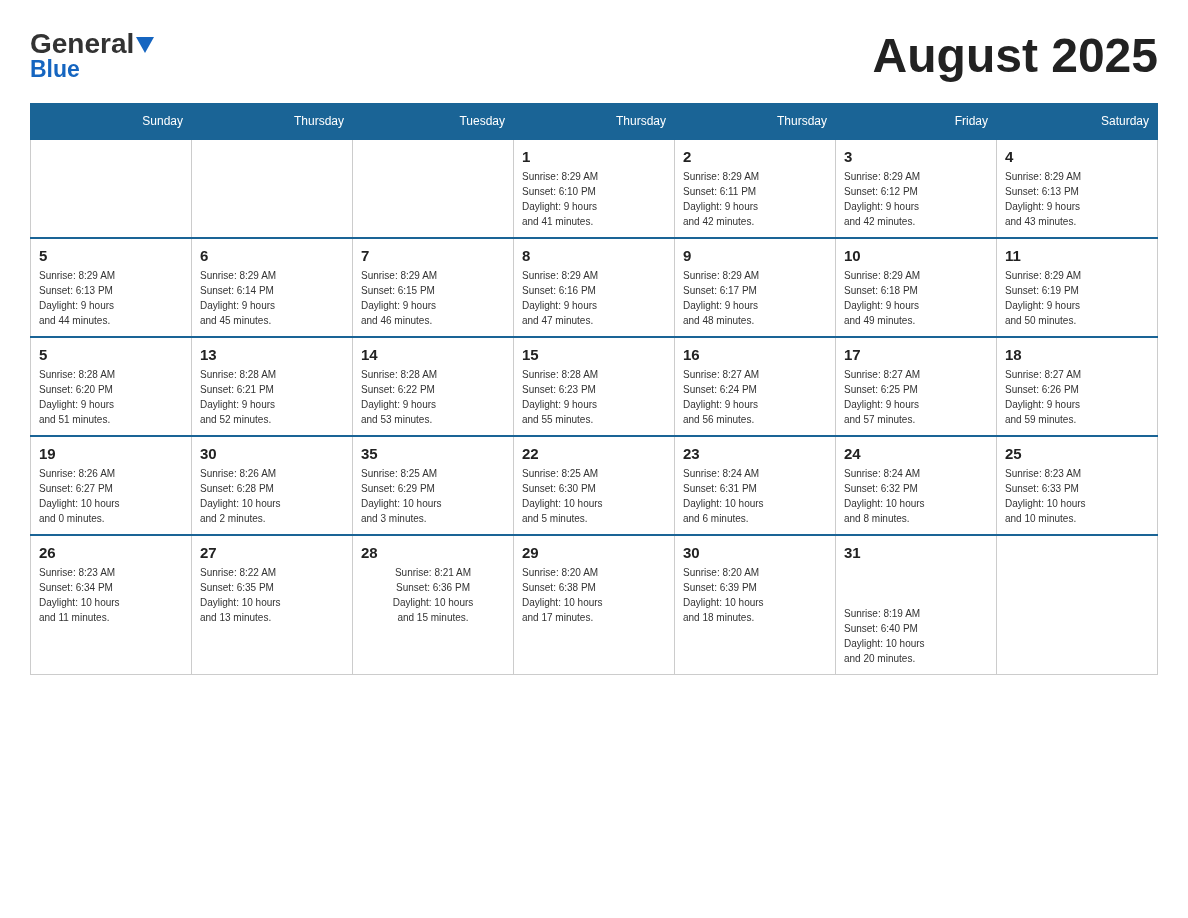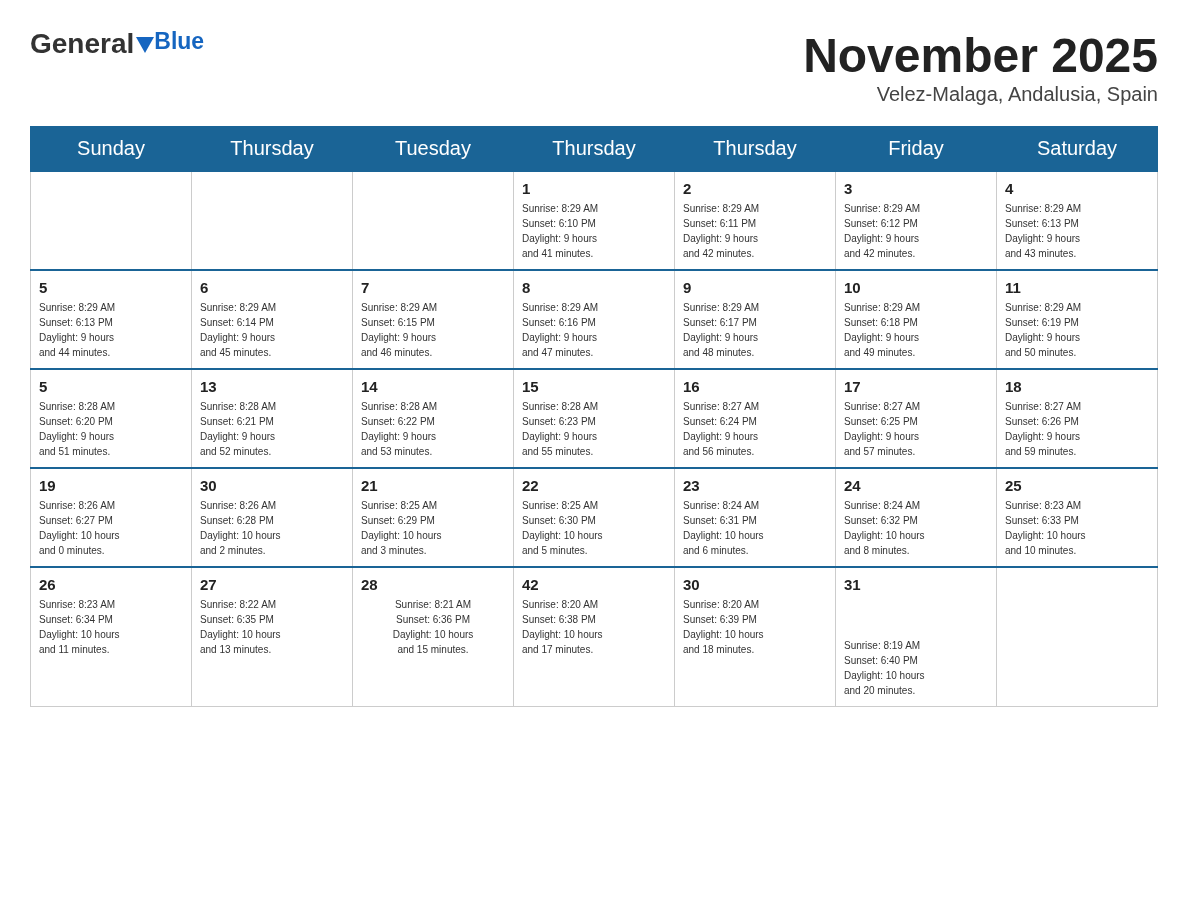--- a/index.html
+++ b/index.html
@@ -11,21 +11,21 @@
       min-height: 918px;
     }
     .header {
       display: flex;
       justify-content: space-between;
       align-items: flex-start;
       margin-bottom: 20px;
     }
     .logo {
       display: flex;
-      flex-direction: row;
+      flex-direction: column;
       align-items: flex-start;
     }
     .logo-text-general {
       font-size: 28px;
       font-weight: bold;
       color: #333;
       line-height: 1;
     }
     .logo-text-blue {
       font-size: 23px;
@@ -51,24 +51,24 @@
       color: #444;
     }
     .calendar {
       width: 100%;
       border-collapse: collapse;
       border: 1px solid #aaa;
     }
     .calendar th {
       background-color: #1a6496;
       color: white;
-      padding: 10px 20px;
-      font-size: 20px;
+      padding: 10px 8px;
+      font-size: 12px;
       font-weight: normal;
-      text-align: center;
+      text-align: right;
       border: 1px solid #1a6496;
     }
     .calendar td {
       vertical-align: top;
       padding: 8px;
       border: 1px solid #ccc;
       width: calc(100% / 7);
       min-height: 100px;
       font-size: 13px;
       color: #333;
@@ -98,22 +98,21 @@
   <div class="logo">
     <div class="logo-row">
       <span class="logo-text-general">General</span>
       <svg width="18" height="16" viewBox="0 0 18 16" style="margin-left:2px;margin-top:2px;">
         <polygon points="0,0 18,0 9,16" fill="#1565c0"></polygon>
       </svg>
     </div>
     <span class="logo-text-blue">Blue</span>
   </div>
   <div class="title-block">
-    <h1>November 2025</h1>
-    <p>Velez-Malaga, Andalusia, Spain</p>
+    <h1>August 2025</h1>
   </div>
 </div>
 
 <table class="calendar">
   <thead>
     <tr>
     <th>Sunday</th>
         <th>Thursday</th>
         <th>Tuesday</th>
         <th>Thursday</th>
@@ -267,21 +266,21 @@
 and 0 minutes.</div>
         </td>
         <td>
           <div class="day-number">30</div>
           <div class="day-info" style="white-space: pre-line;">Sunrise: 8:26 AM
 Sunset: 6:28 PM
 Daylight: 10 hours
 and 2 minutes.</div>
         </td>
         <td>
-          <div class="day-number">21</div>
+          <div class="day-number">35</div>
           <div class="day-info" style="white-space: pre-line;">Sunrise: 8:25 AM
 Sunset: 6:29 PM
 Daylight: 10 hours
 and 3 minutes.</div>
         </td>
         <td>
           <div class="day-number">22</div>
           <div class="day-info" style="white-space: pre-line;">Sunrise: 8:25 AM
 Sunset: 6:30 PM
 Daylight: 10 hours
@@ -325,21 +324,21 @@
 and 13 minutes.</div>
         </td>
         <td>
           <div class="day-number">28</div>
           <div class="day-info" style="white-space: pre-line; text-align: center;">Sunrise: 8:21 AM
 Sunset: 6:36 PM
 Daylight: 10 hours
 and 15 minutes.</div>
         </td>
         <td>
-          <div class="day-number">42</div>
+          <div class="day-number">29</div>
           <div class="day-info" style="white-space: pre-line;">Sunrise: 8:20 AM
 Sunset: 6:38 PM
 Daylight: 10 hours
 and 17 minutes.</div>
         </td>
         <td>
           <div class="day-number">30</div>
           <div class="day-info" style="white-space: pre-line;">Sunrise: 8:20 AM
 Sunset: 6:39 PM
 Daylight: 10 hours

